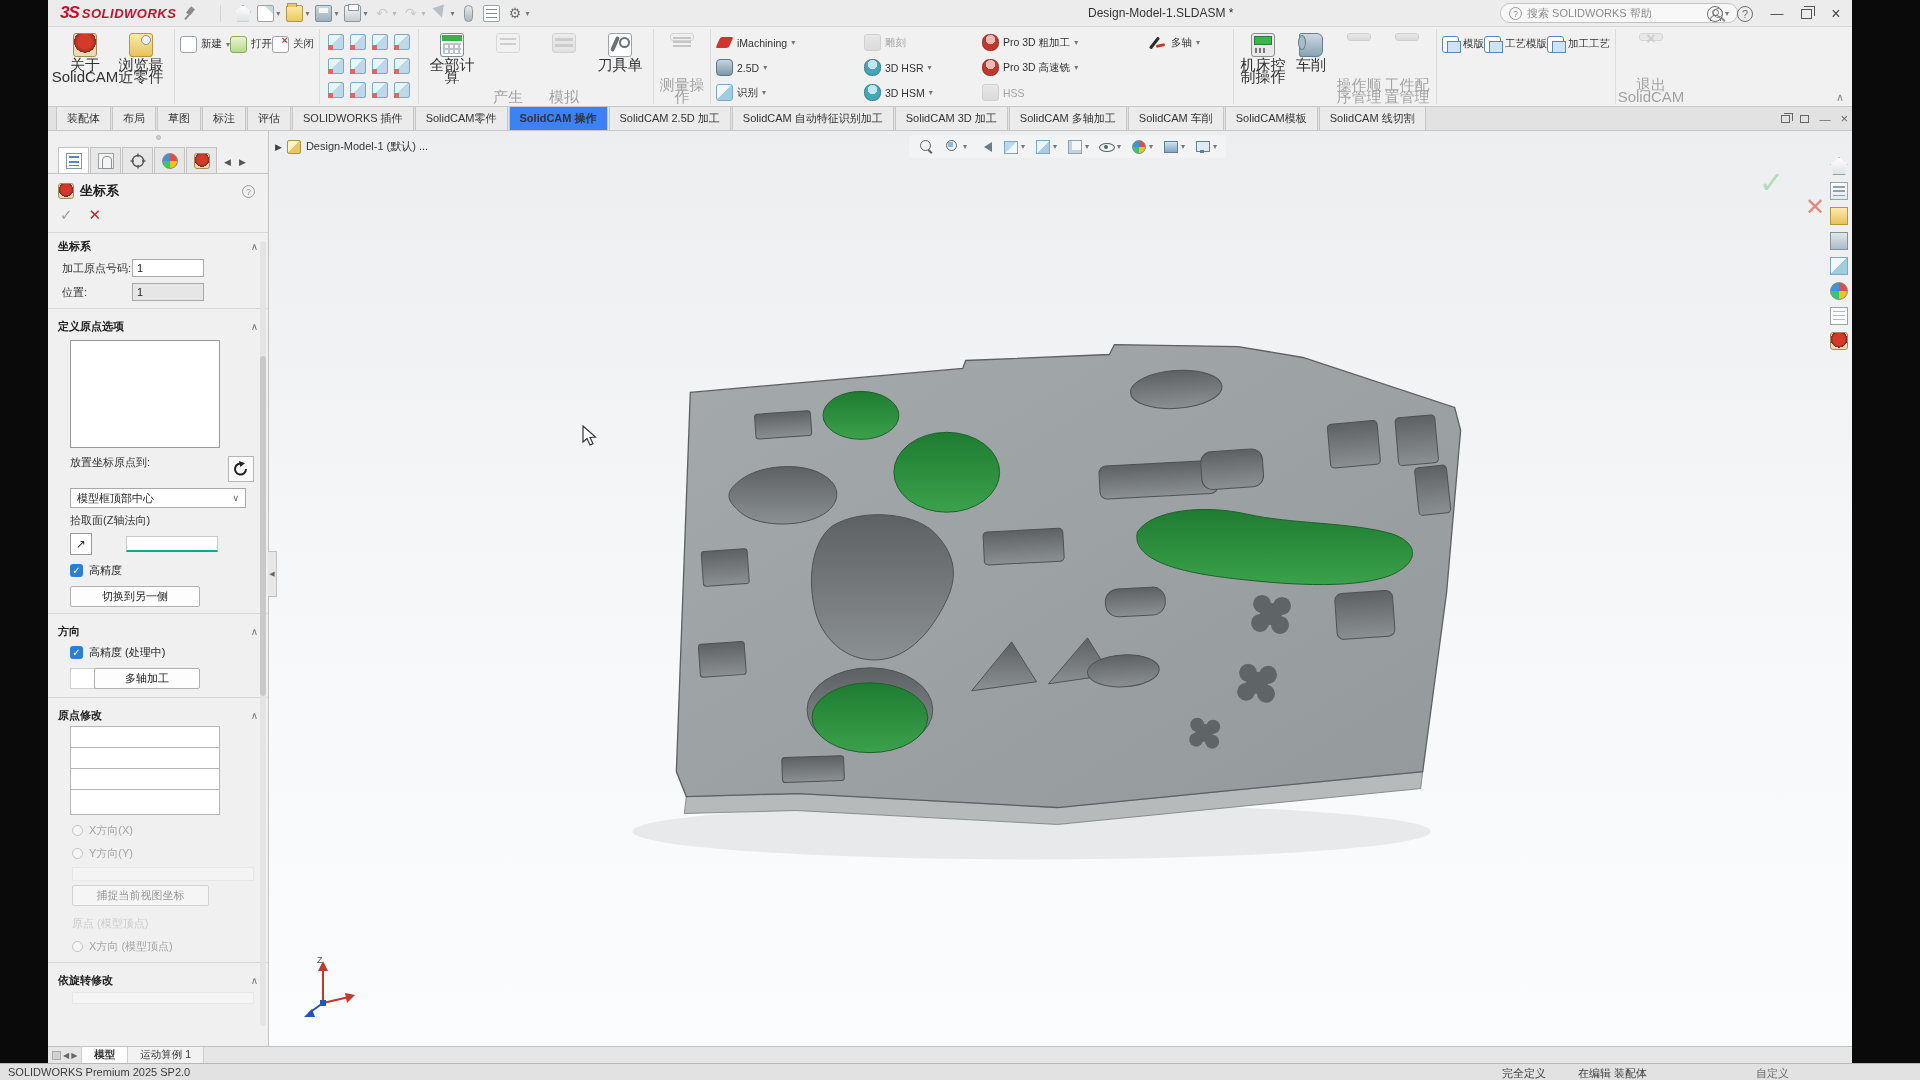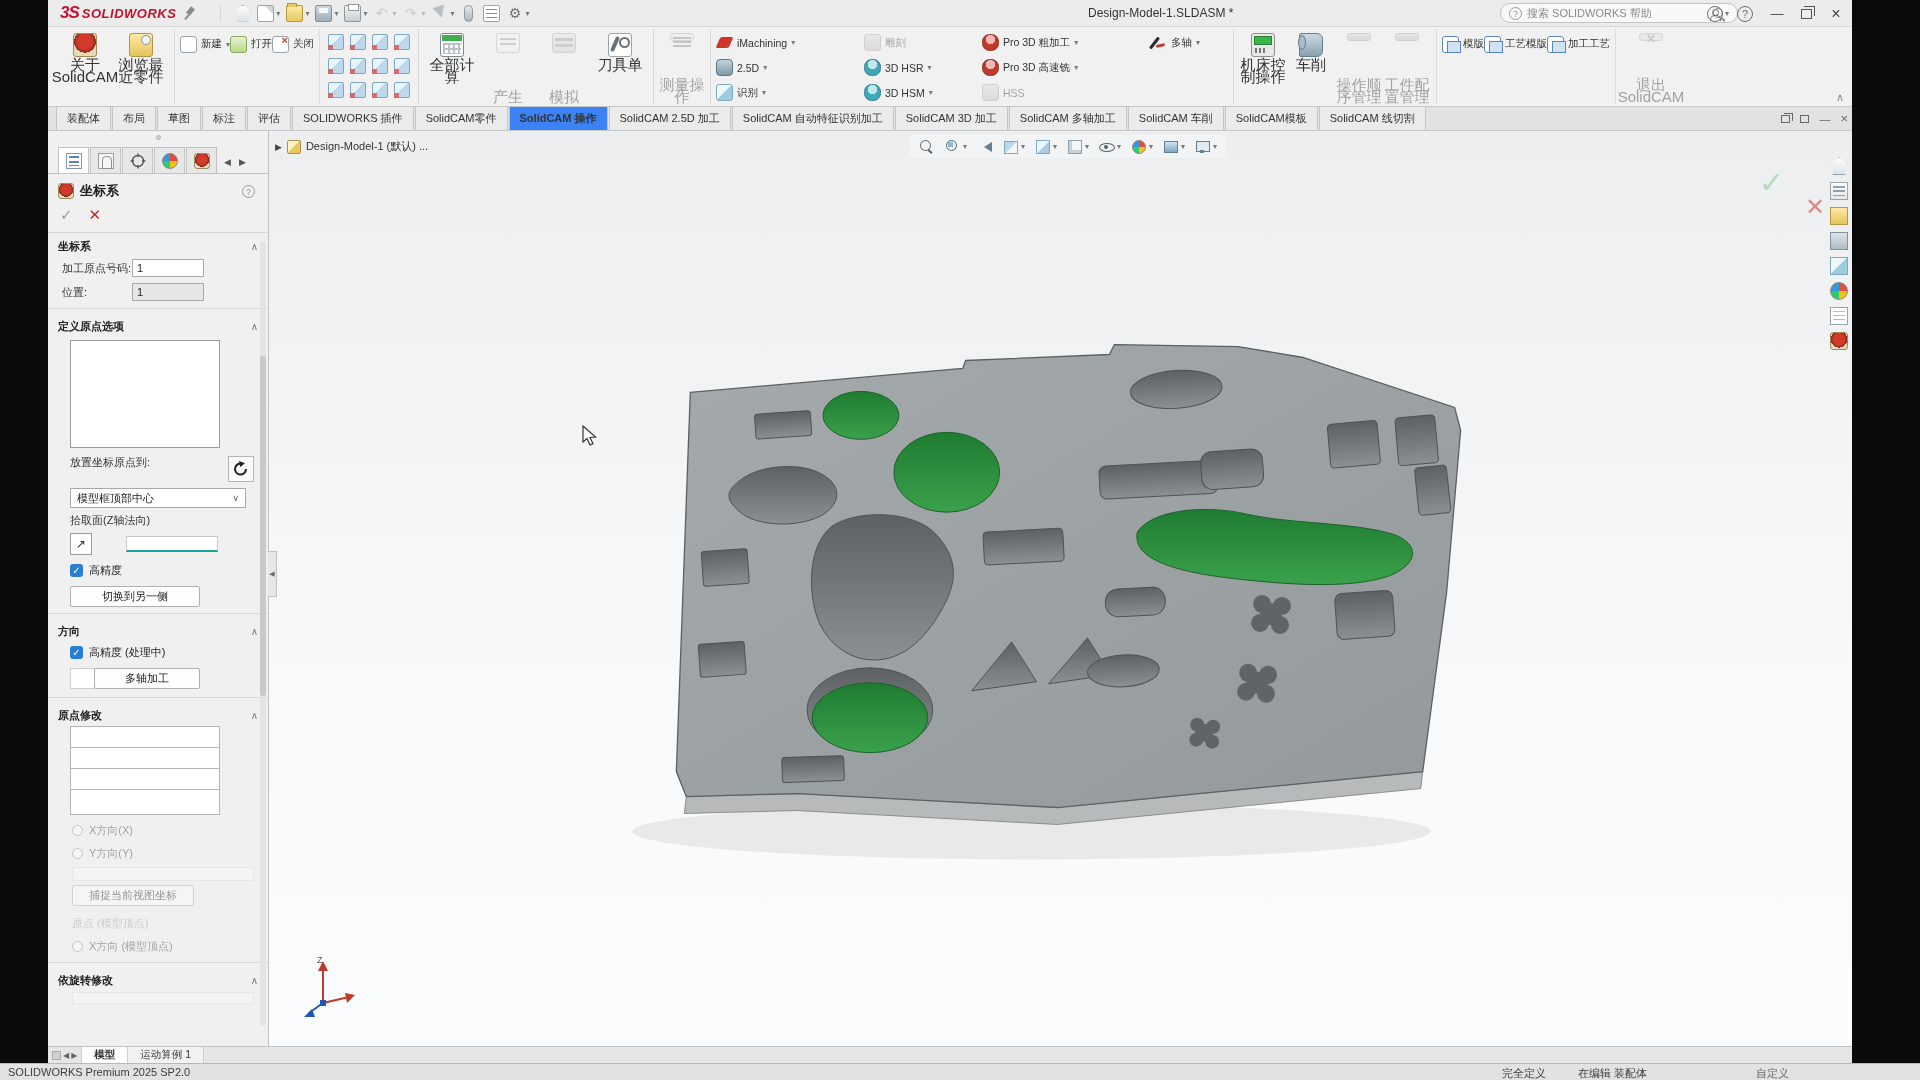--- a/index.html
+++ b/index.html
@@ -601,21 +601,21 @@
         </div>
         <div class="radiorow ghost45">
           <span class="radio"></span>
           <span>X方向(X)</span>
         </div>
         <div class="radiorow ghost45">
           <span class="radio"></span>
           <span>Y方向(Y)</span>
         </div>
         <div class="ghost30" style="margin:2px 14px 0 24px;height:14px;background:#fff;border:1px solid #d5d5d5"></div>
-        <button class="pbtn ghost45" style="margin-left:24px;width:122px">捕捉当前视图坐标</button>
+        <button class="pbtn ghost45" style="margin-left:24px;width:137px">捕捉当前视图坐标</button>
         <div class="radiorow ghost20">
           <span>原点 (模型顶点)</span>
         </div>
         <div class="radiorow ghost45">
           <span class="radio"></span>
           <span>X方向 (模型顶点)</span>
         </div>
         <div class="sep"></div>
         <div class="sect">
           <span class="h">依旋转修改</span>

